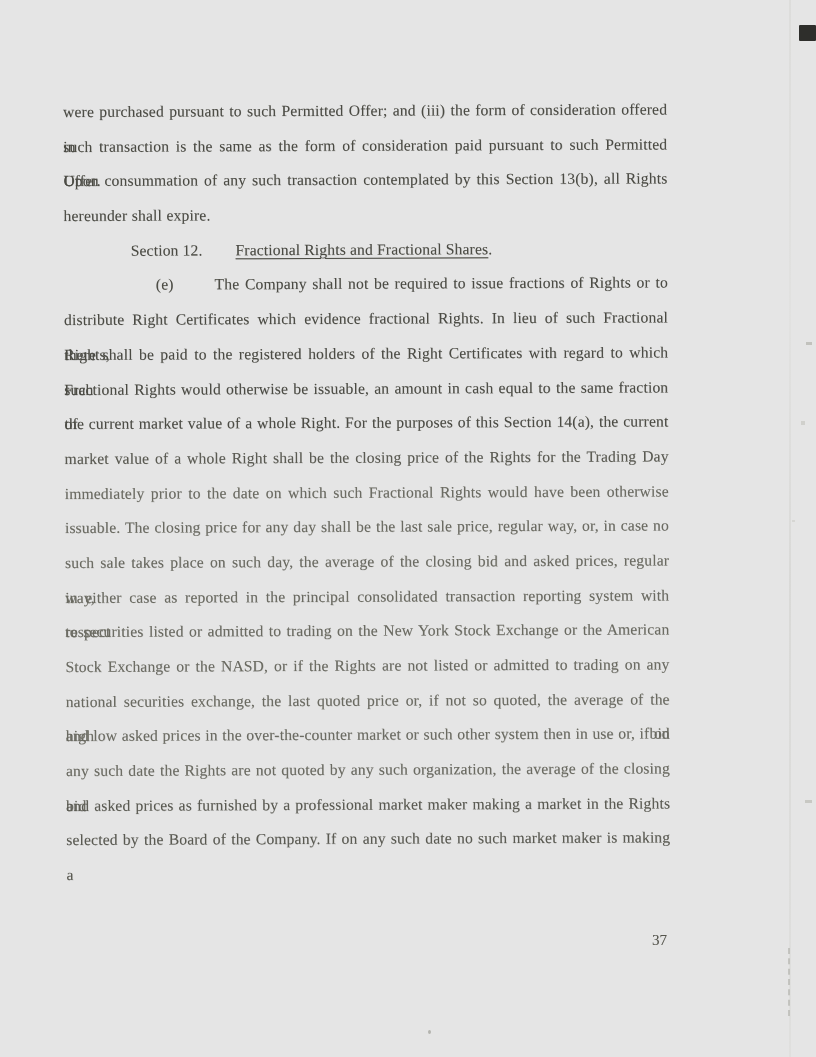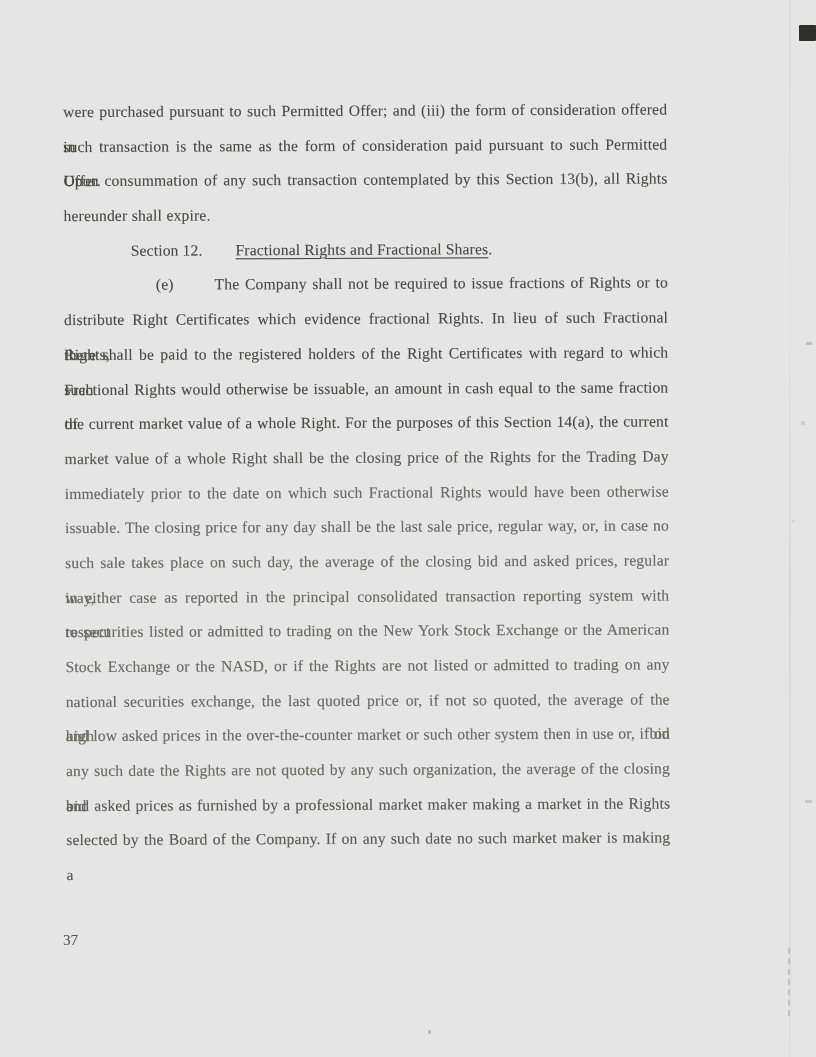--- a/index.html
+++ b/index.html
@@ -47,21 +47,21 @@
   .indent-heading { display: inline-block; width: 67px; }
   .gap-heading { display: inline-block; width: 33px; }
   .indent-sub { display: inline-block; width: 92px; }
   .gap-marker { display: inline-block; width: 41px; }
   .underlined { text-decoration: underline; text-underline-offset: 3px; text-decoration-thickness: 1px; }
   .page-number {
     position: absolute;
     left: 63px;
     top: 932px;
     width: 604px;
-    text-align: left;
+    text-align: right;
     font-size: 15px;
     color: #55554d;
     font-family: "Liberation Serif", "DejaVu Serif", serif;
     text-shadow: 0.3px 0.3px 0.6px rgba(90,90,84,0.3);
   }
   
   .edge-line {
     position: absolute;
     left: 789px; top: 0; width: 2px; height: 1057px;
     background: linear-gradient(to bottom,

